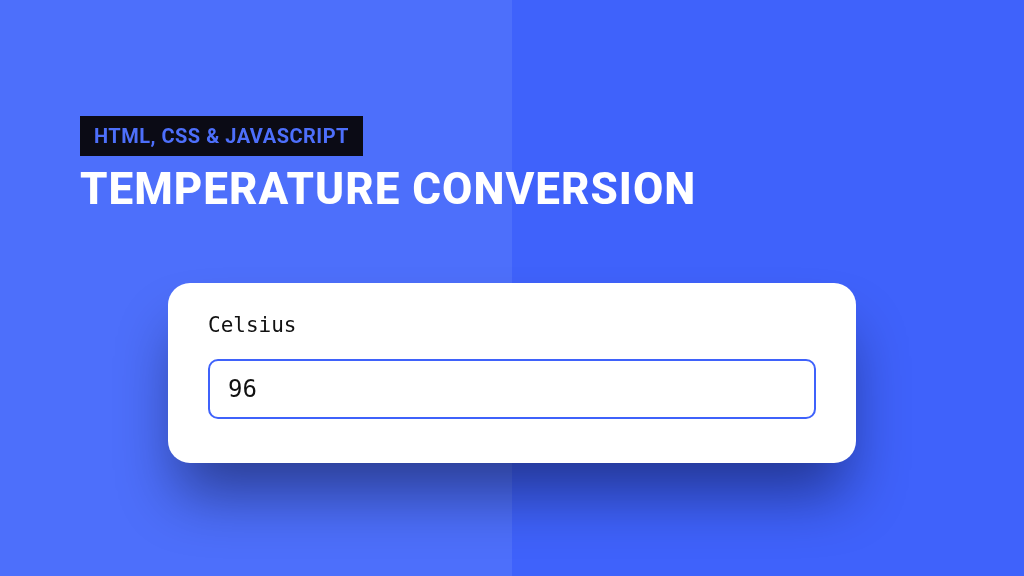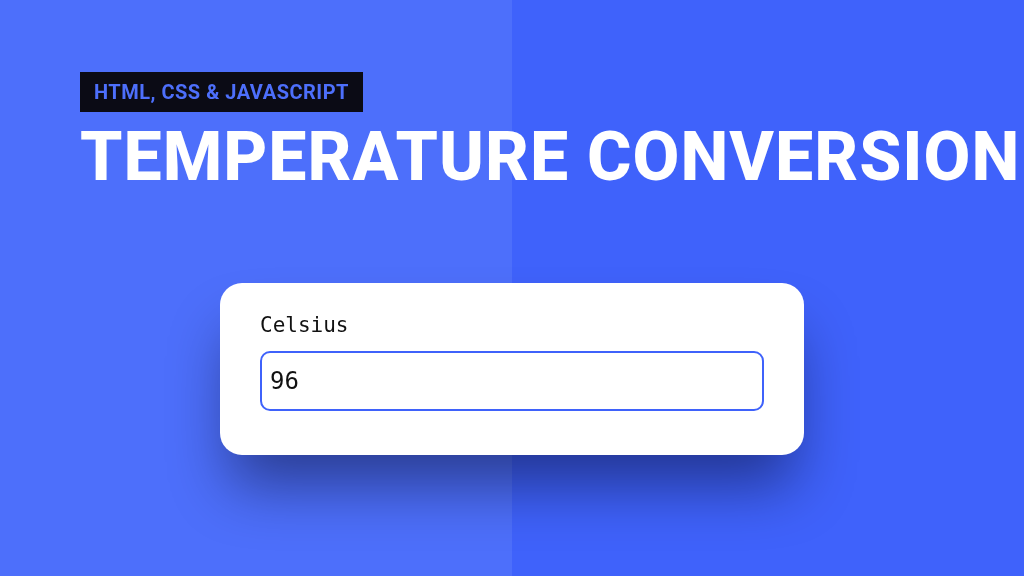--- a/index.html
+++ b/index.html
@@ -28,46 +28,46 @@
       background: #4d6ffb;
     }
     .bg-right {
       width: 50%;
       height: 100%;
       background: #3f62fb;
     }
     .content {
       position: relative;
       z-index: 1;
-      padding-top: 72px;
+      padding-top: 116px;
       padding-left: 80px;
     }
     .badge {
       display: inline-block;
       background: #0b0b15;
       color: #4d6ffb;
       font-weight: 700;
       font-size: 20px;
       letter-spacing: 0.5px;
       padding: 8px 14px;
     }
     .title {
       color: #ffffff;
       font-weight: 800;
-      font-size: 68px;
+      font-size: 44px;
       letter-spacing: 1px;
       margin-top: 10px;
       line-height: 1.05;
     }
     .card {
       position: absolute;
       left: 50%;
       transform: translateX(-50%);
       top: 283px;
-      width: 584px;
+      width: 688px;
       background: #ffffff;
       border-radius: 22px;
       padding: 30px 40px 44px 40px;
       display: flex;
       gap: 44px;
       box-shadow: 0 40px 60px -10px rgba(0, 0, 20, 0.45);
       z-index: 2;
     }
     .field {
       flex: 1;
@@ -79,25 +79,26 @@
       font-size: 21px;
       font-weight: 400;
       color: #111;
       margin-bottom: 14px;
     }
     .field-input {
       font-family: ui-monospace, SFMono-Regular, Menlo, Consolas, monospace;
       font-size: 24px;
       font-weight: 400;
       color: #111;
-      padding: 14px 8px;
+      padding: 14px 18px;
       border: 2px solid #d0d0d7;
       border-radius: 10px;
       outline: none;
       width: 100%;
+      margin-top: 8px;
     }
     .field-input.focused {
       border-color: #3f62fb;
     }
   </style>
 </head>
 <body>
 
 <div class="bg">
   <div class="bg-left"></div>

